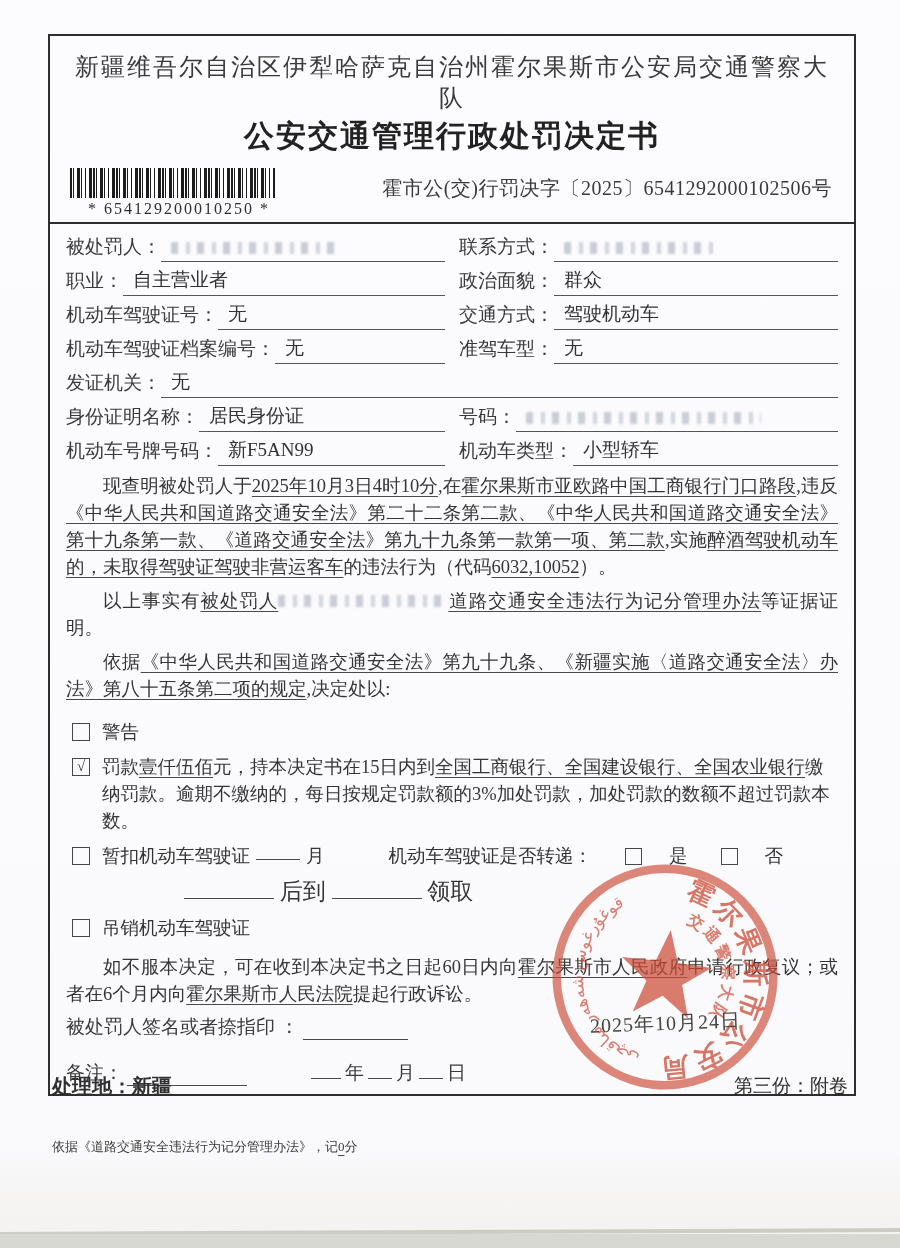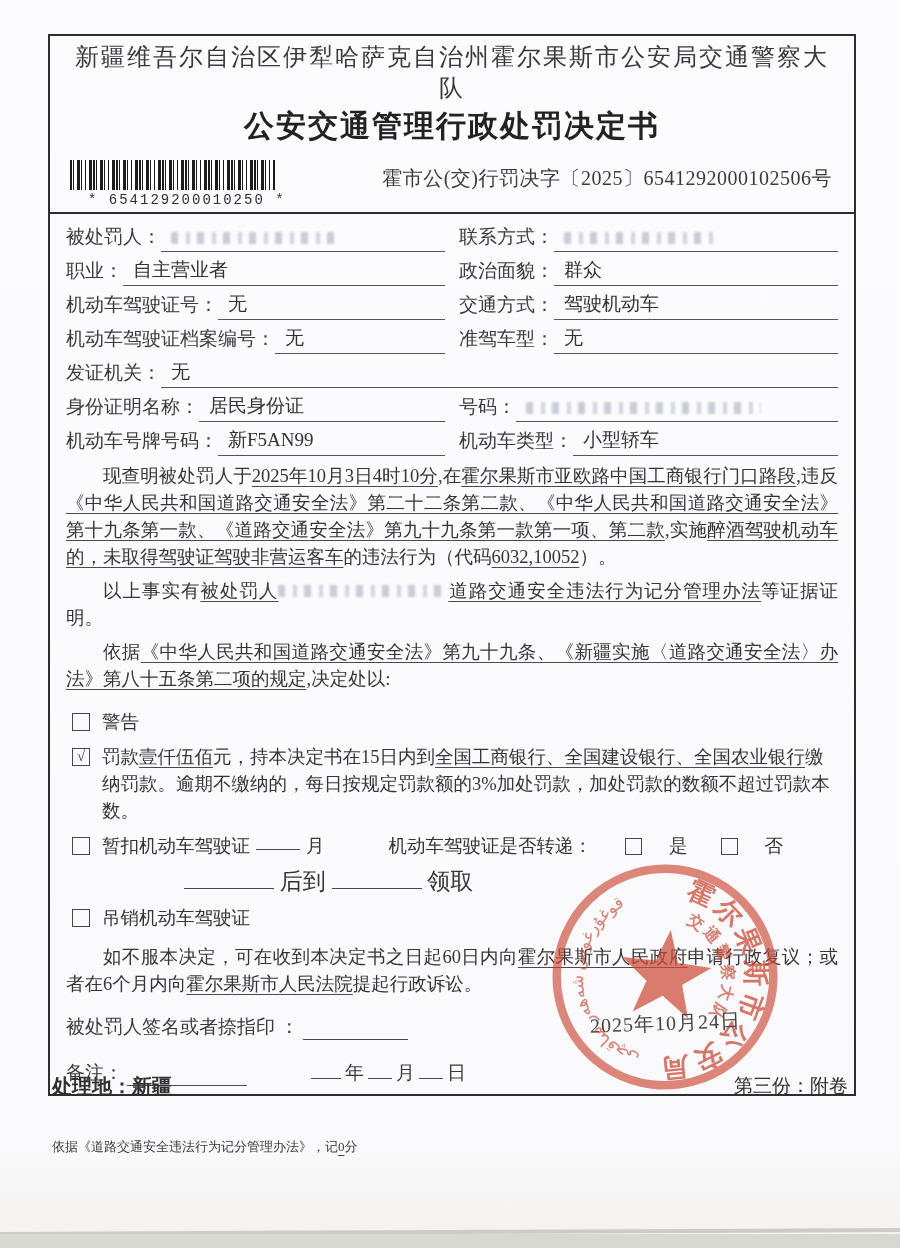--- a/index.html
+++ b/index.html
@@ -8,37 +8,37 @@
     background:#fbfafc;
     font-family:"Liberation Serif","DejaVu Serif",serif;
     color:#333;
   }
   .sheet{position:absolute;inset:0;background:linear-gradient(180deg,#fcfbfd 0%,#faf9fb 92%,#f4f3f1 98%);}
   .scan-edge-line{position:absolute;left:0;right:0;top:1230px;height:4px;background:#b9bab2;opacity:.7;transform:rotate(-0.25deg);}
   .scan-edge{position:absolute;left:0;right:0;top:1234px;height:14px;background:#d7d8d1;}
 
   .docbox{
     position:absolute;left:48px;top:34px;width:808px;height:1062px;
-    border:2px solid #2e2e2e;box-sizing:border-box;padding:0 16px;
+    border:2px solid #2e2e2e;box-sizing:border-box;padding:10px 16px;
     background:transparent;
   }
 
   
   .agency{margin-top:6px;text-align:center;font-size:24px;letter-spacing:2px;line-height:1.28;color:#3a3a3a;}
   .doc-title{text-align:center;font-size:30px;font-weight:900;letter-spacing:2px;color:#222;margin:3px 0 5px;}
   .code-row{display:flex;justify-content:space-between;align-items:flex-end;margin:2px 6px 0 4px;height:56px;}
   .barcode-wrap{display:flex;flex-direction:column;align-items:flex-start;}
   .barcode{
     width:205px;height:30px;
     background:repeating-linear-gradient(90deg,
       #1c1c1c 0 2px,#fff 2px 3px,#1c1c1c 3px 4px,#fff 4px 7px,
       #1c1c1c 7px 10px,#fff 10px 11px,#1c1c1c 11px 12px,#fff 12px 15px,
       #1c1c1c 15px 16px,#fff 16px 19px,#1c1c1c 19px 22px,#fff 22px 23px);
   }
-  .barcode-label{font-size:14px;letter-spacing:2px;color:#2f2f2f;margin:2px 0 0 18px;font-family:Liberation Mono, monospace;}
+  .barcode-label{font-size:16px;letter-spacing:2px;color:#2f2f2f;margin:2px 0 0 18px;font-family:Liberation Serif, serif;}
   .doc-number{font-size:20px;color:#3a3a3a;margin-bottom:16px;letter-spacing:.5px;}
 
   
   .fields{border-top:2px solid #2e2e2e;margin:4px -16px 0;padding:4px 16px 0;}
   .frow{display:flex;gap:14px;height:34px;align-items:flex-end;font-size:19px;}
   .fcell{display:flex;flex:1;align-items:flex-end;min-width:0;}
   .fcell.wide{flex:1 1 100%;}
   .flabel{white-space:nowrap;color:#3a3a3a;padding-bottom:2px;margin-top:32px;}
   .fvalue{flex:1;border-bottom:1px solid #555;padding:0 0 2px 10px;color:#333;min-height:22px;white-space:nowrap;}
   .smudge{display:inline-block;height:12px;border-radius:2px;vertical-align:baseline;

